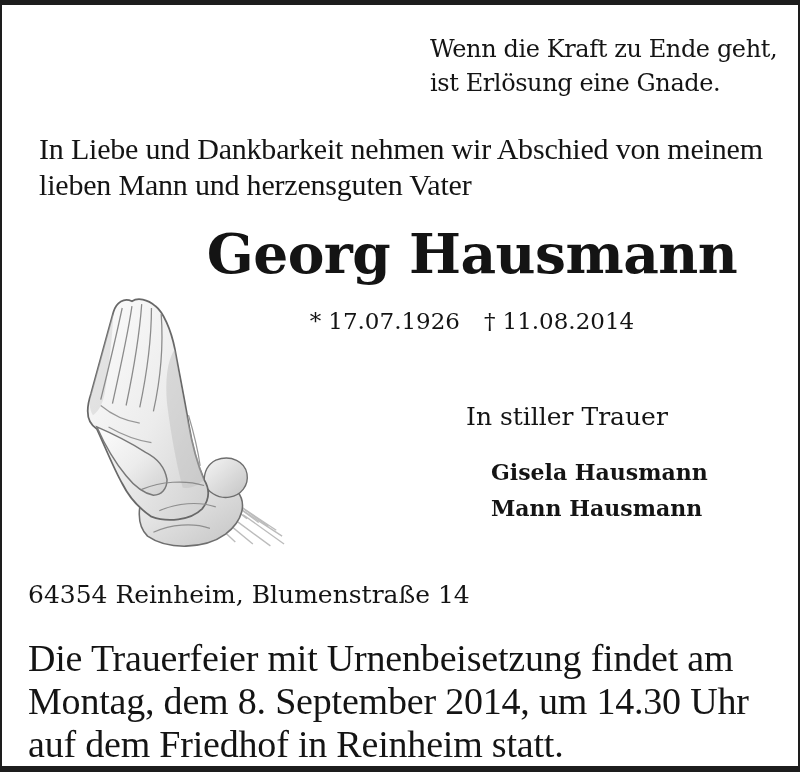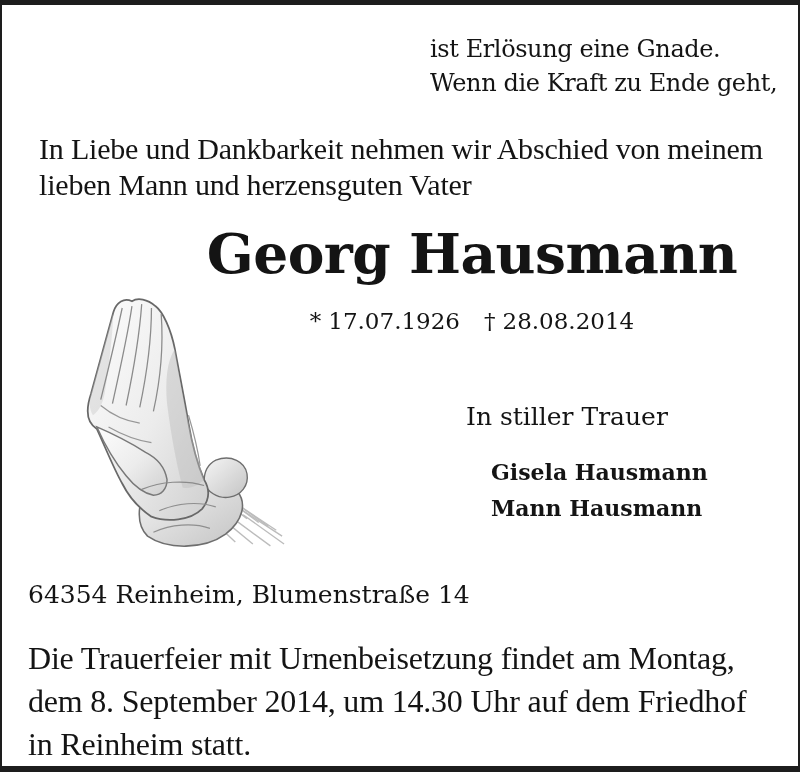--- a/index.html
+++ b/index.html
@@ -59,40 +59,40 @@
     white-space:nowrap;
   }
   .address{
     left:26px;top:575px;
     font-size:25px;line-height:30px;
     white-space:nowrap;
   }
   .funeral{
     left:26px;top:632px;width:735px;
     font-family:"Liberation Serif", serif;
-    font-size:32px;line-height:43px;
+    font-size:38px;line-height:43px;
     letter-spacing:-0.2px;
   }
 </style>
 </head>
 <body>
 
 <div class="page">
 
   <div class="abs epigraph">
+    <div>Wenn die Kraft zu Ende geht,</div>
     <div>ist Erlösung eine Gnade.</div>
-    <div>Wenn die Kraft zu Ende geht,</div>
   </div>
 
   <div class="abs intro">In Liebe und Dankbarkeit nehmen wir Abschied von meinem lieben Mann und herzensguten Vater</div>
 
   <div class="abs deceased-name">Georg Hausmann</div>
 
   <div class="abs dates">
-    <span><span class="sym">*</span><span>17.07.1926</span></span><span class="death-group"><span class="sym">†</span><span>28.08.2014</span></span>
+    <span><span class="sym">*</span><span>17.07.1926</span></span><span class="death-group"><span class="sym">†</span><span>11.08.2014</span></span>
   </div>
 
   <svg class="abs hands" viewBox="0 0 240 260" aria-hidden="true">
     <defs>
       <linearGradient id="hg" x1="0" y1="0" x2="1" y2="1">
         <stop offset="0" stop-color="#fdfdfd"></stop>
         <stop offset="0.55" stop-color="#ececec"></stop>
         <stop offset="1" stop-color="#cfcfcf"></stop>
       </linearGradient>
       <linearGradient id="cg" x1="0" y1="0" x2="1" y2="1">

